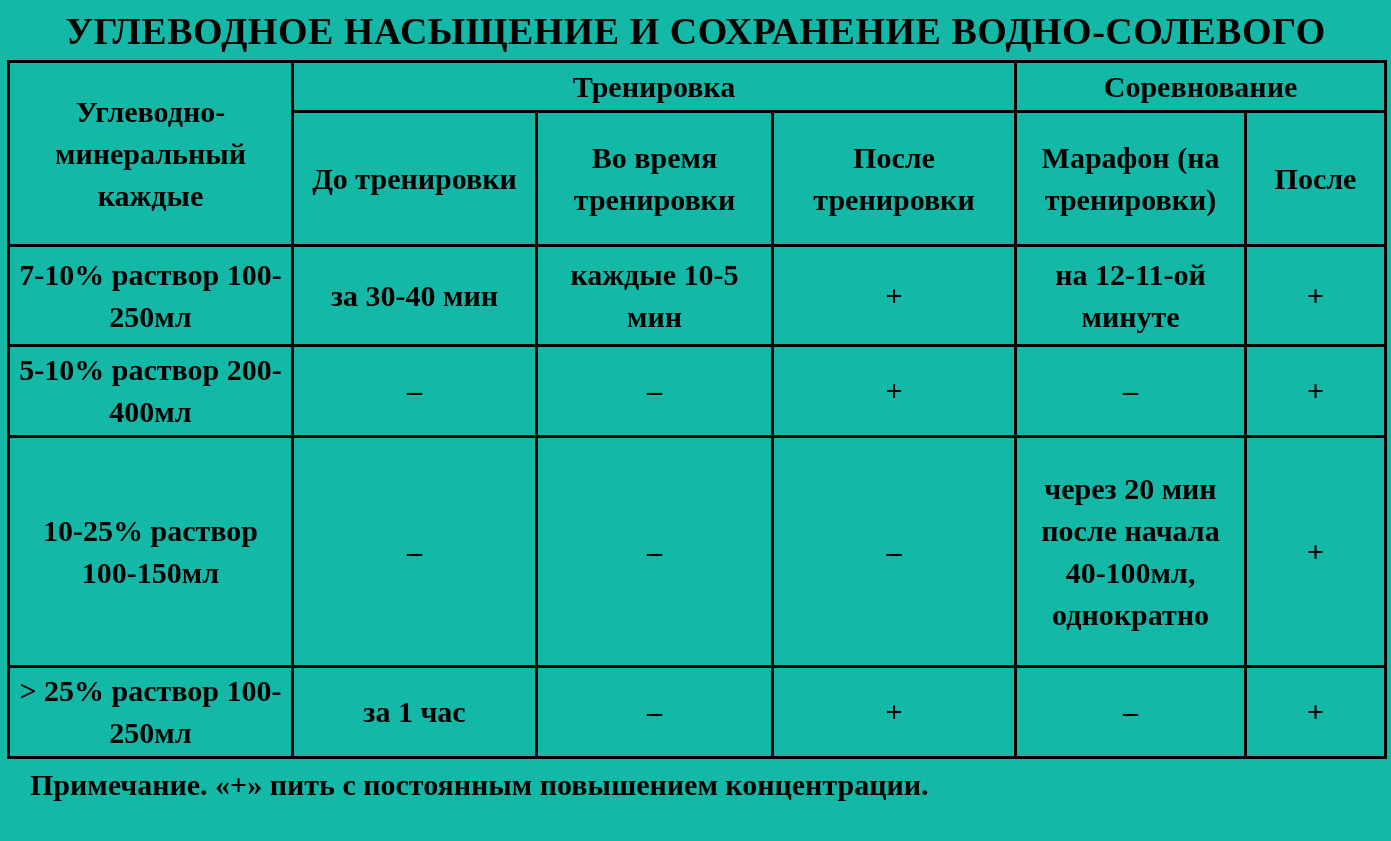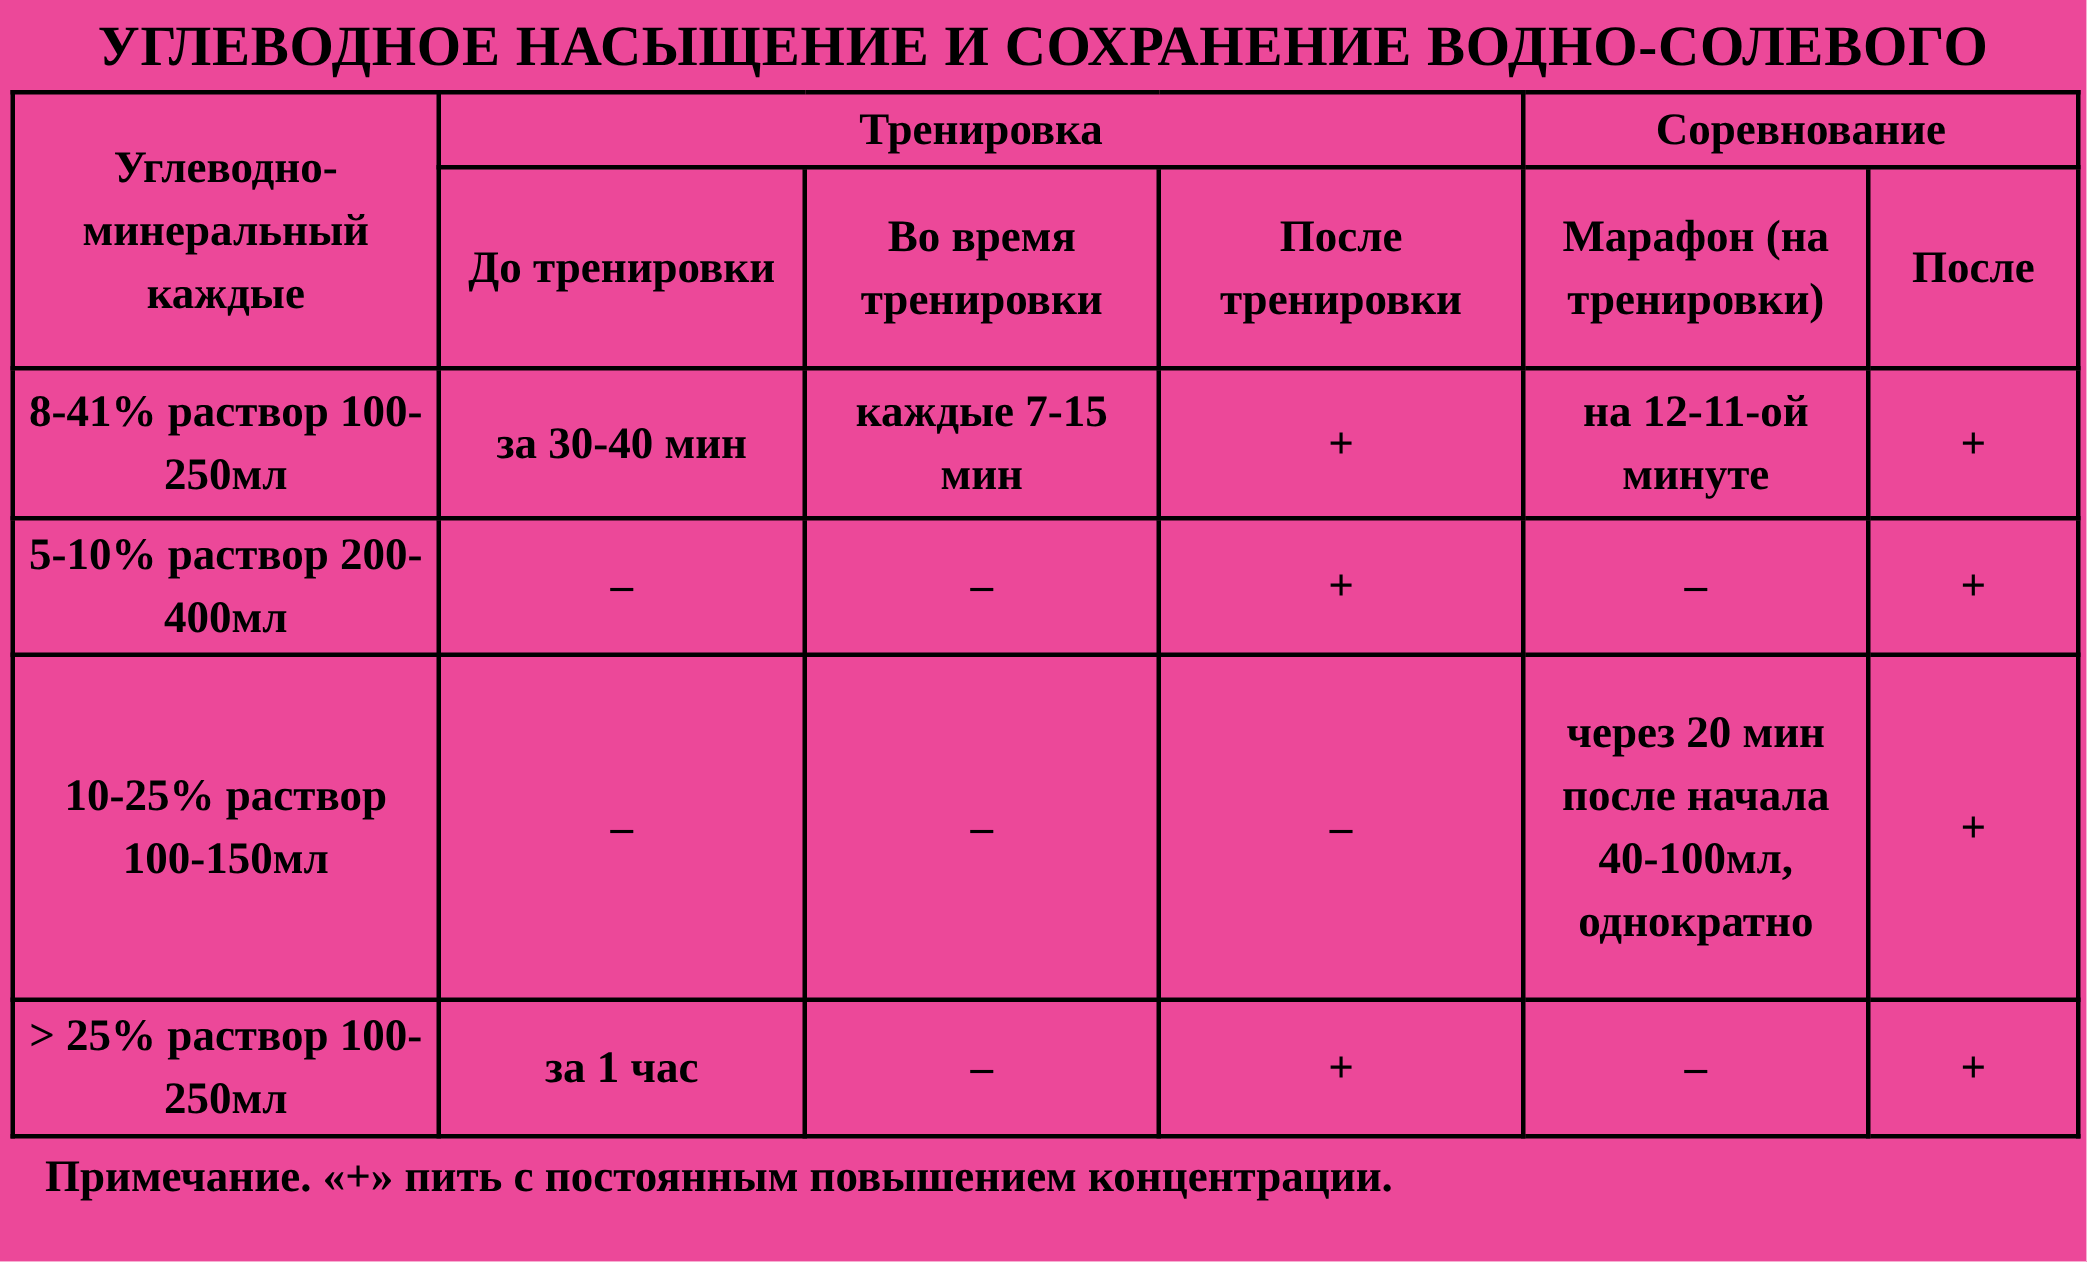--- a/index.html
+++ b/index.html
@@ -5,21 +5,21 @@
   * { margin: 0; padding: 0; box-sizing: border-box; }
   html, body {
     width: 1391px;
     background: #ffffff;
     font-family: "Liberation Serif", "DejaVu Serif", serif;
     color: #000000;
   }
   .page {
     width: 1391px;
     height: 841px;
-    background: #ec4899;
+    background: #14b8a6;
     overflow: hidden;
   }
   .title {
     font-size: 38px;
     font-weight: bold;
     text-align: center;
     line-height: 1.22;
     padding-top: 8px;
     letter-spacing: 0.5px;
   }
@@ -83,23 +83,23 @@
       </tr>
       <tr class="subhead-row">
         <td>До тренировки</td>
         <td>Во время тренировки</td>
         <td>После тренировки</td>
         <td>Марафон (на тренировки)</td>
         <td>После</td>
       </tr>
 
       <tr class="data-row-1">
-        <td class="drink-cell">8-41% раствор 100-250мл</td>
+        <td class="drink-cell">7-10% раствор 100-250мл</td>
         <td>за 30-40 мин</td>
-        <td>каждые 7-15 мин</td>
+        <td>каждые 10-5 мин</td>
         <td>+</td>
         <td>на 12-11-ой минуте</td>
         <td>+</td>
       </tr>
 
       <tr class="data-row-2">
         <td class="drink-cell">5-10% раствор 200-400мл</td>
         <td>–</td>
         <td>–</td>
         <td>+</td>

